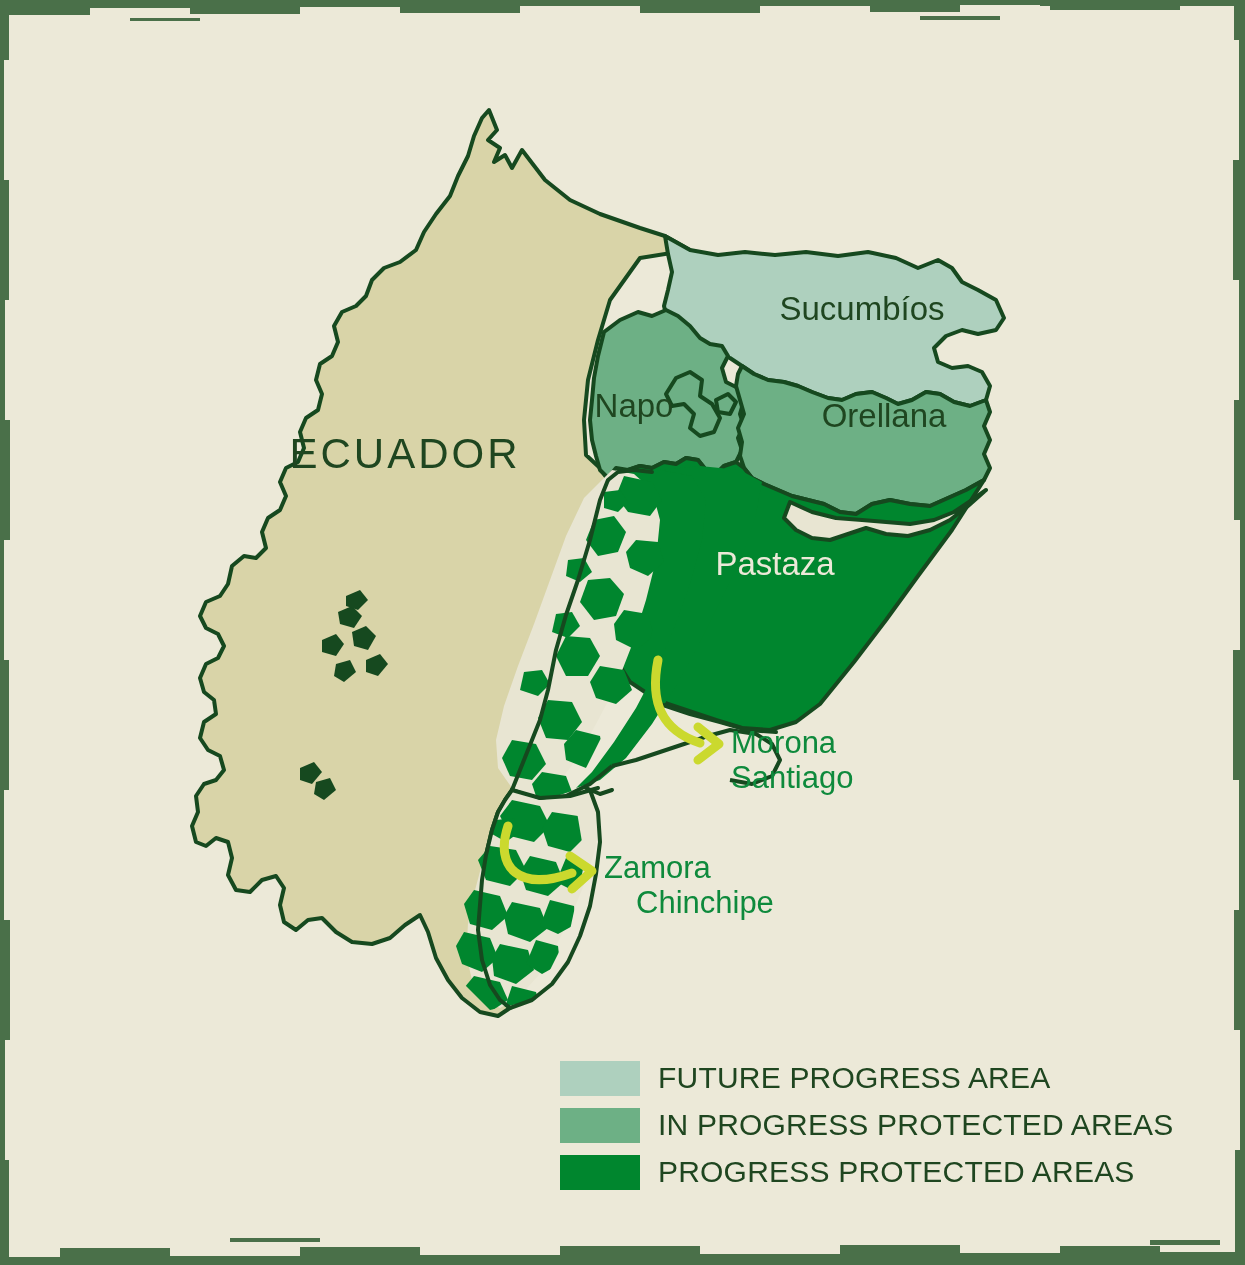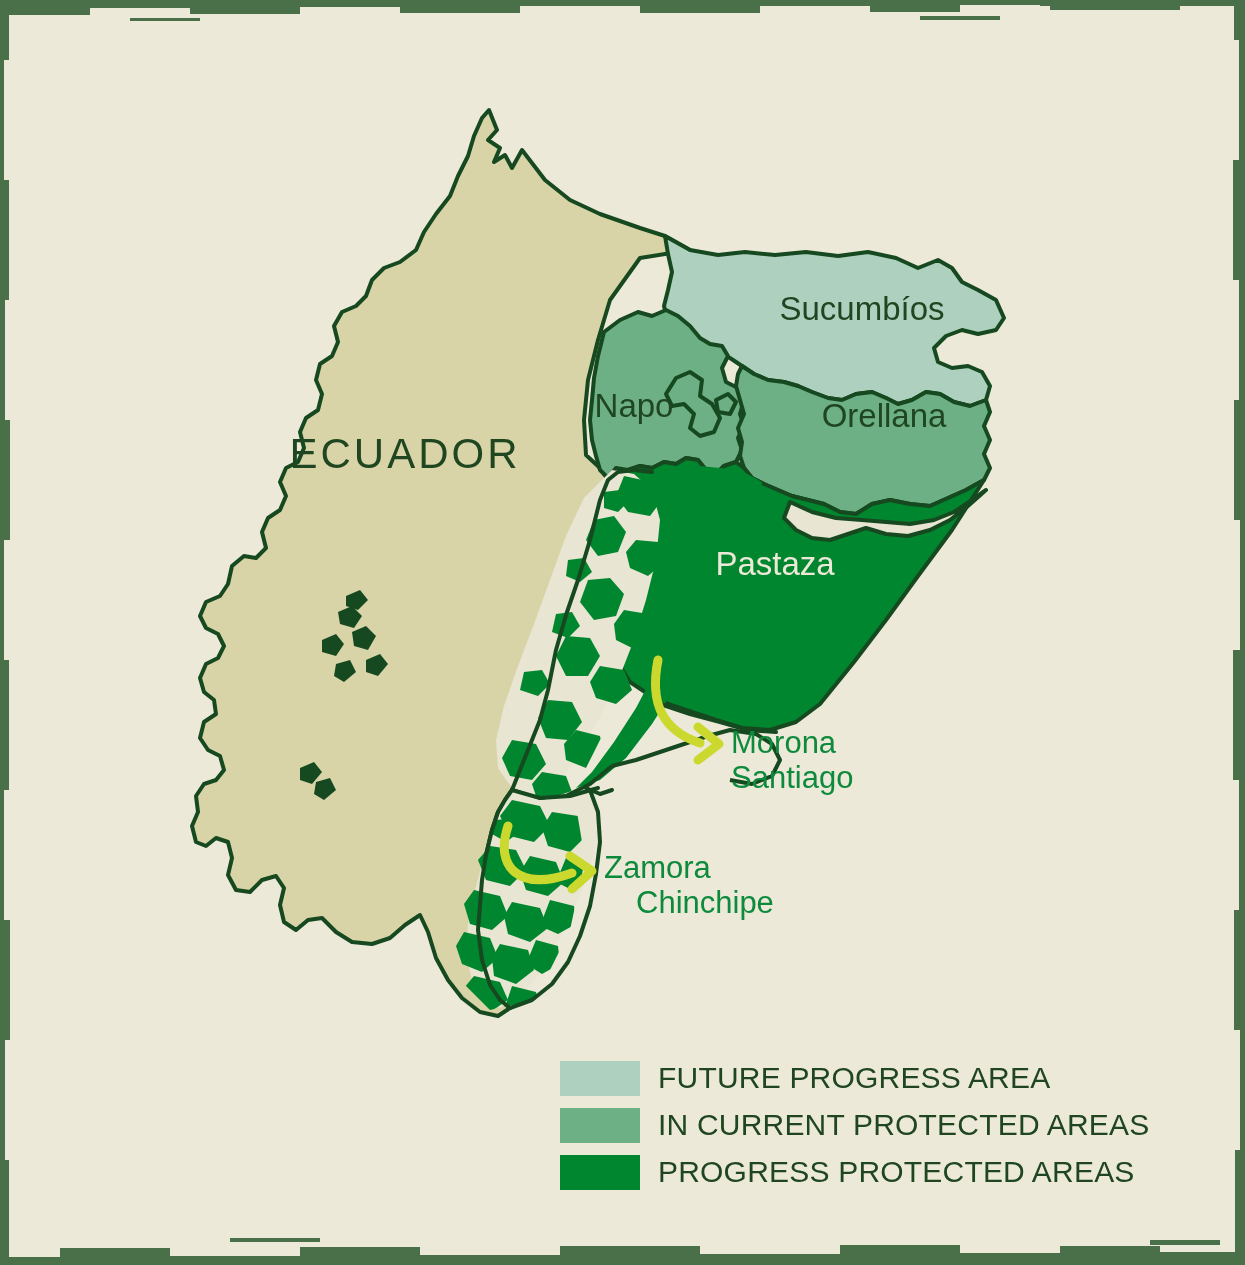--- a/index.html
+++ b/index.html
@@ -284,21 +284,21 @@
     <div class="legend-row">
       <div class="legend-swatch" style="background:#AED0BE"></div>
       <div class="legend-text">
         <span class="lead">FUTURE</span><span> PROGRESS AREA</span>
       </div>
     </div>
 
     <div class="legend-row">
       <div class="legend-swatch" style="background:#6DB085"></div>
       <div class="legend-text">
-        <span class="lead">IN CURRENT</span><span> PROTECTED AREAS</span>
+        <span class="lead">IN PROGRESS</span><span> PROTECTED AREAS</span>
       </div>
     </div>
 
     <div class="legend-row">
       <div class="legend-swatch" style="background:#00862E"></div>
       <div class="legend-text">
         <span class="lead">PROGRESS</span><span> PROTECTED AREAS</span>
       </div>
     </div>
 

